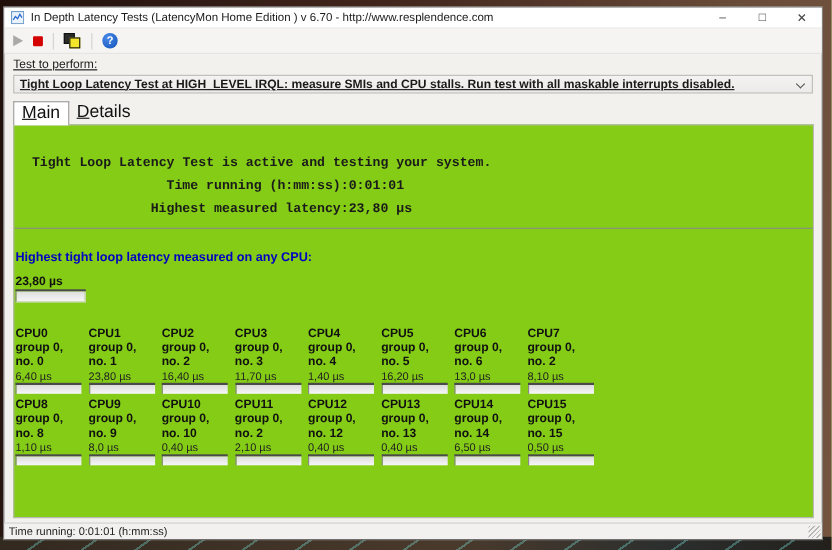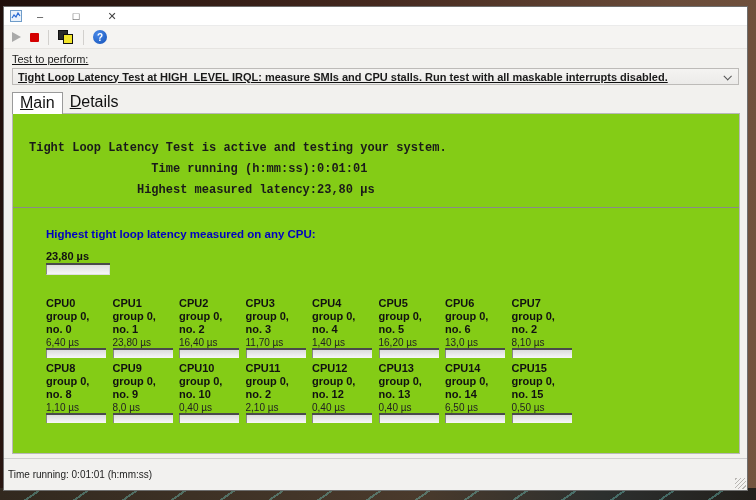--- a/index.html
+++ b/index.html
@@ -43,46 +43,47 @@
   .test-dropdown-text { font-weight:bold; font-size:11px; color:#1a1a1a; white-space:nowrap; overflow:hidden;text-align:center; }
   .dd-chevron { position:absolute; right:8px; top:5px; width:6px; height:6px; border-right:1.5px solid #555; border-bottom:1.5px solid #555; transform:rotate(45deg) translateY(-1px); }
   
   .tabs-row { display:flex; align-items:flex-end; margin:7px 0 0 8px; height:16px; flex:0 0 auto; position:relative; z-index:2; }
   .tab { font-size:16px; padding:1px 7px 2px 7px; color:#111; }
   .tab.selected { background:#fff; border:1px solid #9a9a9a; border-bottom:none; margin-bottom:-1px; }
   
   .content-panel { flex:1 1 auto; margin:0 7px 4px 8px; background:#84cc16; border:1px solid #b8b8b8; display:flex; flex-direction:column; overflow:hidden; position:relative; z-index:1; }
   .header-section { padding:24px 14px 6px 16px; border-bottom:1px solid #8a8a8a; font-family:"Liberation Mono","DejaVu Sans Mono",monospace; font-weight:bold; font-size:12px; line-height:21px; color:#1a1a1a; }
   .mono-row .mono-label { display:inline-block; width:288px;text-align:right; }
-  .chart-section { flex:1 1 auto; padding:20px 33px; }
+  .chart-section { flex:1 1 auto; padding:20px 1px; }
   .chart-heading { color:#0000c4; font-weight:bold; font-size:11.5px; margin-bottom:10px; }
   .gauge-value { font-weight:bold; font-size:11px; color:#111; width:64px; border-bottom:2px solid #4a4a4a; padding-bottom:1px; }
   .gauge-bar { width:64px; height:10px; border-left:1px solid #888; border-right:1px solid #d8d8d8; border-bottom:1px solid #e0e0e0; background:linear-gradient(#dedede,#f6f6f6); }
   .main-gauge { margin-bottom:22px; }
   .cpu-grid { display:grid; grid-template-columns:repeat(8, 66.5px); row-gap:4px; }
   .cpu-cell { width:60px; }
   .cpu-name, .cpu-group, .cpu-no { font-weight:bold; font-size:11px; line-height:13px; color:#111; }
   .cpu-val { font-size:10px; color:#222; border-bottom:2px solid #4a4a4a; width:60px; padding-top:1px; }
   .cpu-bar { width:60px; height:8px; border-left:1px solid #888; background:linear-gradient(#dcdcdc,#f7f7f7); }
   
-  .status-bar { height:32px; background:#f2f1ef; border-top:1px solid #cfcfcf; font-size:10px; color:#222; display:flex; align-items:center; padding:0 4px; flex:0 0 auto; position:relative; }
+  .status-bar { height:15px; background:#f2f1ef; border-top:1px solid #cfcfcf; font-size:10px; color:#222; display:flex; align-items:center; padding:0 4px; flex:0 0 auto; position:relative; }
   .resize-grip { position:absolute; right:1px; bottom:1px; width:11px; height:11px; background:repeating-linear-gradient(-45deg, transparent 0 2px, #b8b6b2 2px 3px); }
 </style>
 </head>
 <body>
 
 <div class="wallpaper-bottom"></div>
 
 <div class="window">
 
   <div class="titlebar">
     <svg class="title-icon" viewBox="0 0 12 12">
       <rect x="0.5" y="0.5" width="11" height="11" fill="#eaf2fb" stroke="#6f9cc9"></rect>
       <polyline points="2,8 4,5 6,7 8,3 10,6" fill="none" stroke="#2a6bd4" stroke-width="1.2"></polyline>
     </svg>
+    <span class="title-text">In Depth Latency Tests  (LatencyMon Home Edition )  v 6.70 - http://www.resplendence.com</span>
     <span class="win-controls">
       <span class="win-btn">–</span>
       <span class="win-btn">□</span>
       <span class="win-btn">✕</span>
     </span>
   </div>
 
   <div class="toolbar">
     <span class="play-icon"></span>
     <span class="stop-icon"></span>

